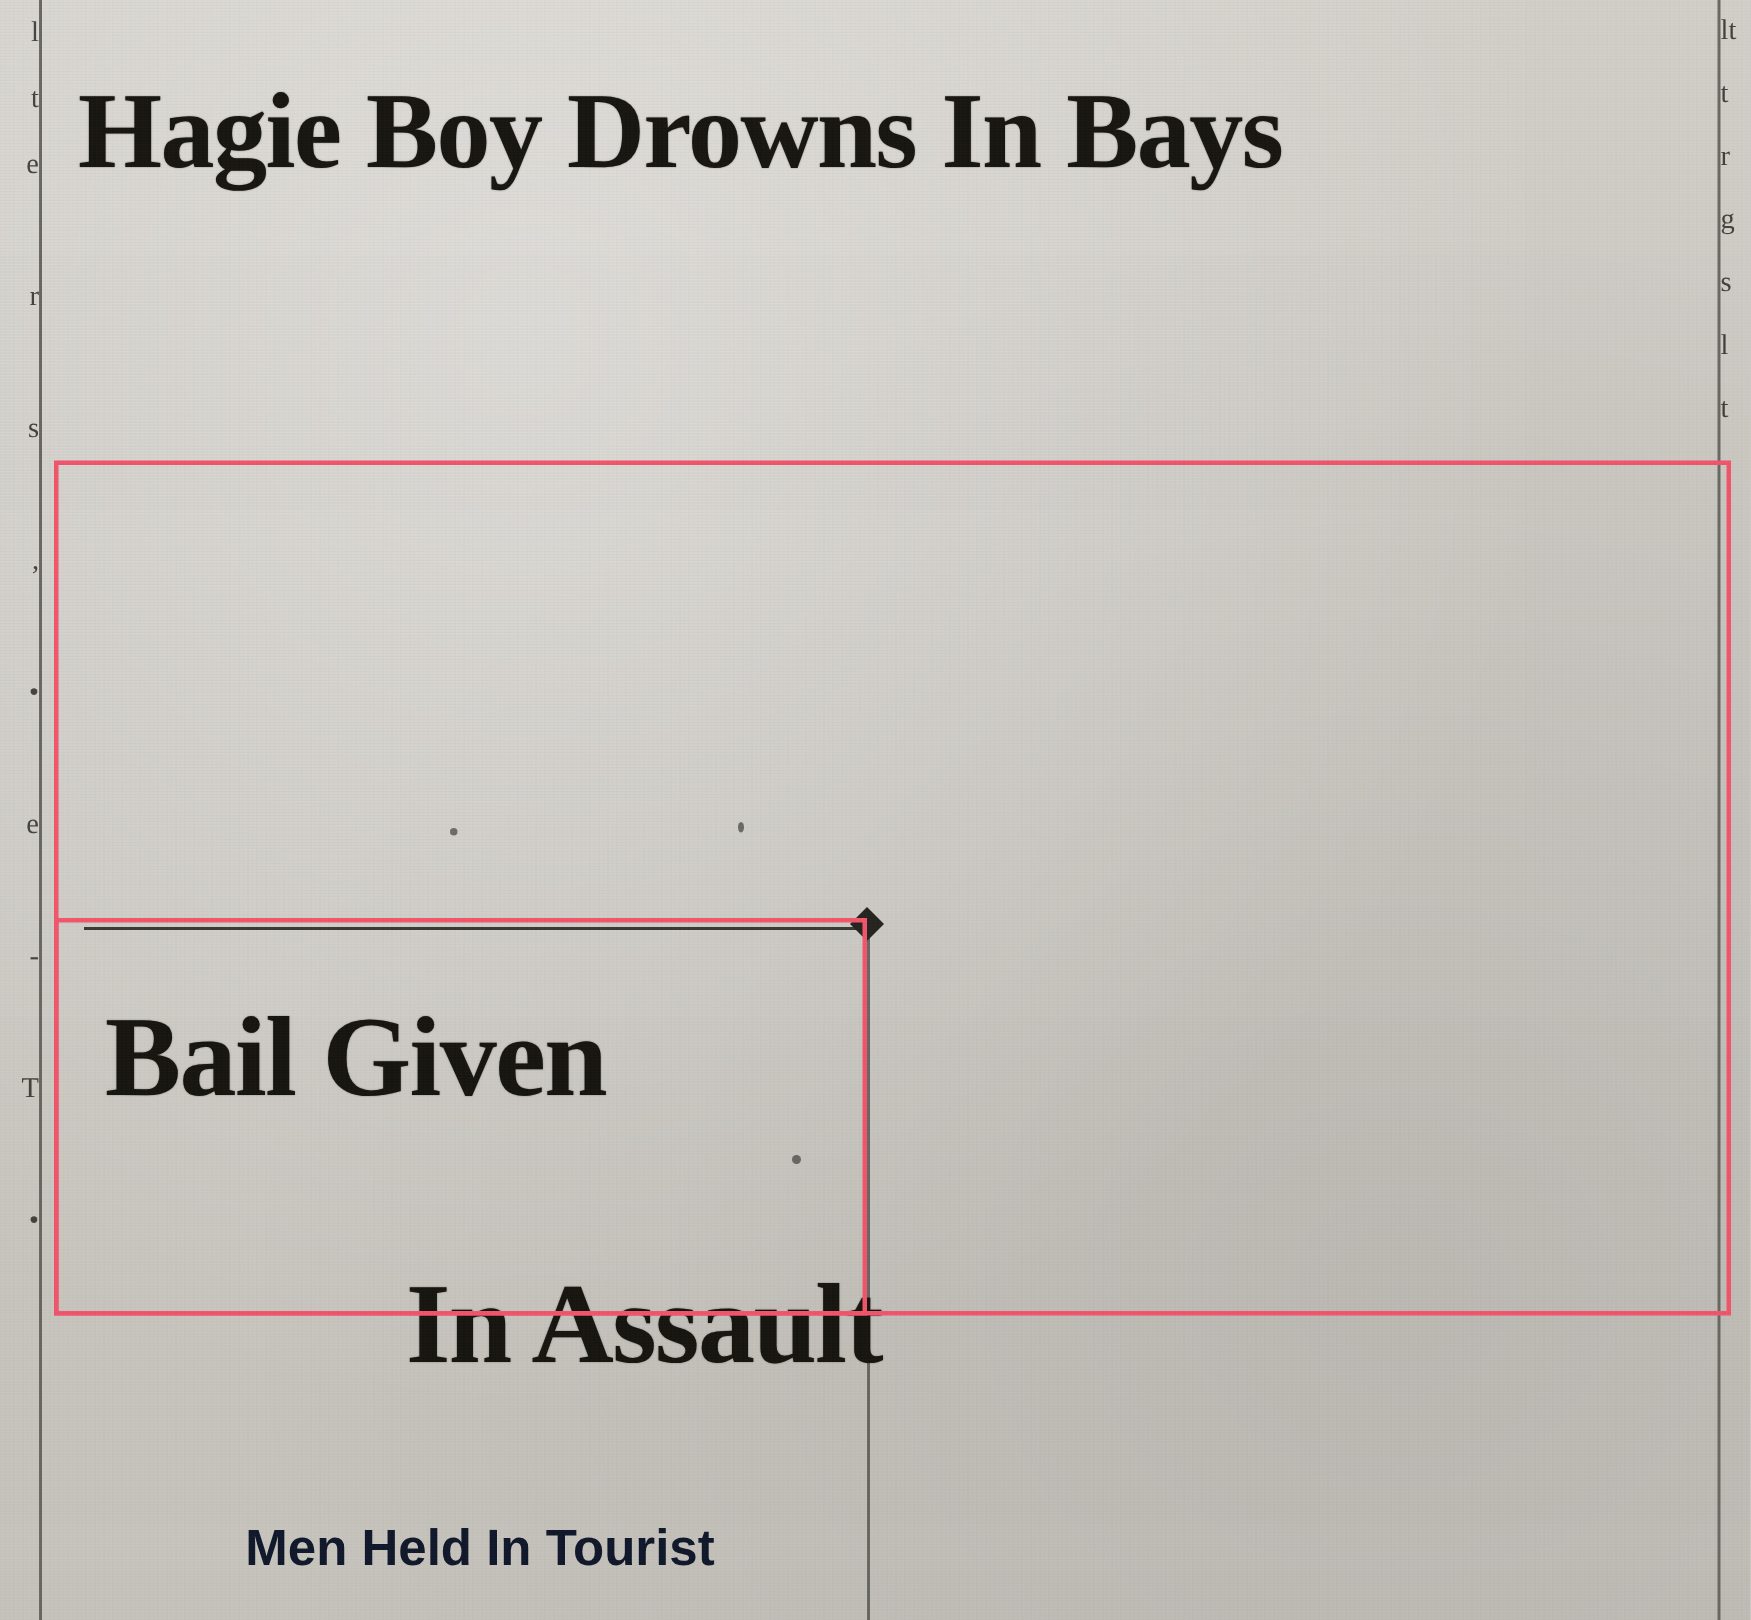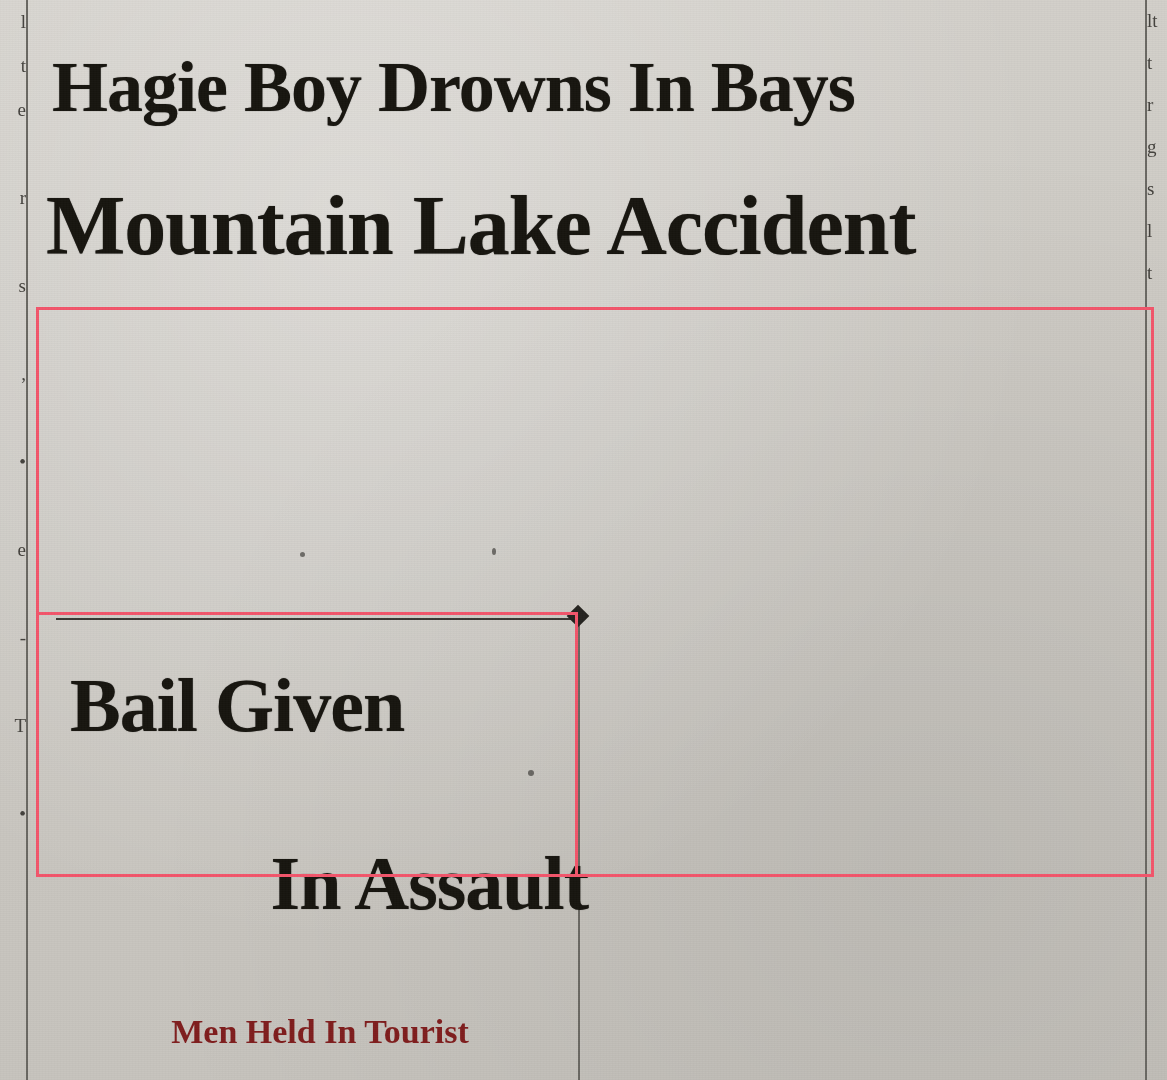--- a/index.html
+++ b/index.html
@@ -137,25 +137,25 @@
   }
   #subhead-l1 { left: 58px; top: 662px; width: 520px; margin-left: 12px; }
   #subhead-l2 { left: 48px; top: 840px; width: 540px; text-align: right; }
 
   #subdeck {
     position: absolute;
     left: 60px;
     top: 1010px;
     width: 520px;
     text-align: center;
-    font-family: Liberation Serif, serif;
+    font-family: Liberation Sans, sans-serif;
     font-weight: bold;
     font-size: 34px;
     line-height: 44px;
-    color: #7f1d1d;
+    color: #0f172a;
     letter-spacing: 0px;
   }
 
   
   .redbox {
     position: absolute;
     border: 3px solid #f2556b;
     box-sizing: border-box;
     pointer-events: none;
   }
@@ -212,21 +212,20 @@
 •</div>
   <div id="right-sliver" style="white-space: pre-line;">lt
 t
 r
 g
 s
 l
 t</div>
 
   <div class="headline" id="headline-l1">Hagie Boy Drowns In Bays</div>
-  <div class="headline" id="headline-l2">Mountain Lake Accident</div>
 
   <div id="lead-para">
     <p>Tragedy struck the Ray Hagie home at Orebank for the second time in less than a year Tuesday when 15-year-old Douglas Hagie drowned in Bays Mountain Reservoir.</p>
     <p>A rowboat capsized plunging young Hagie into about 25 feet of water. The Kingsport Life Saving Crew recovered the body an hour later.</p>
     <p>A brother of the drowned youth, Cpl. George Hagie, was killed</p>
   </div>
 
   <div id="right-col">
     <p>in Korea on his birthday last December 9 during fierce fighting when UN forces were hemmed in by the Reds.</p>
     <p class="indent">Douglas was the youngest son of Mr. and Mrs. Ray Hagie and George was the next youngest.</p>

